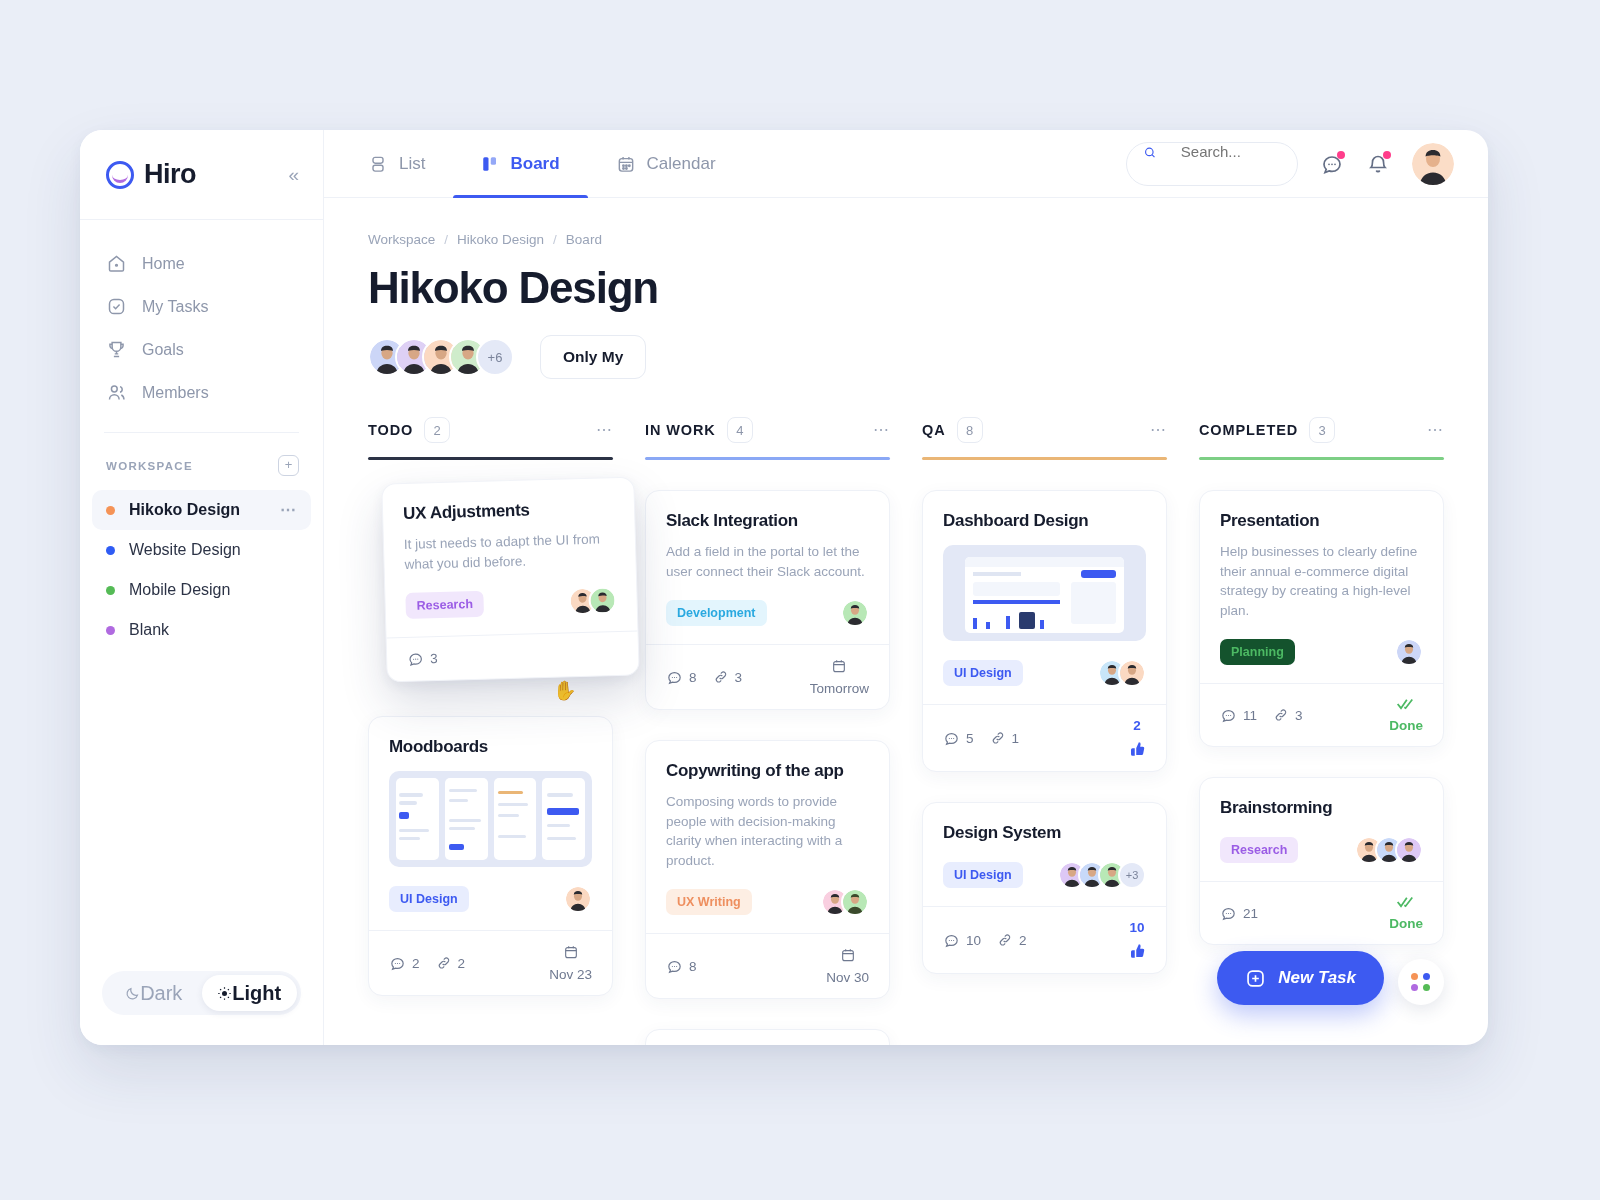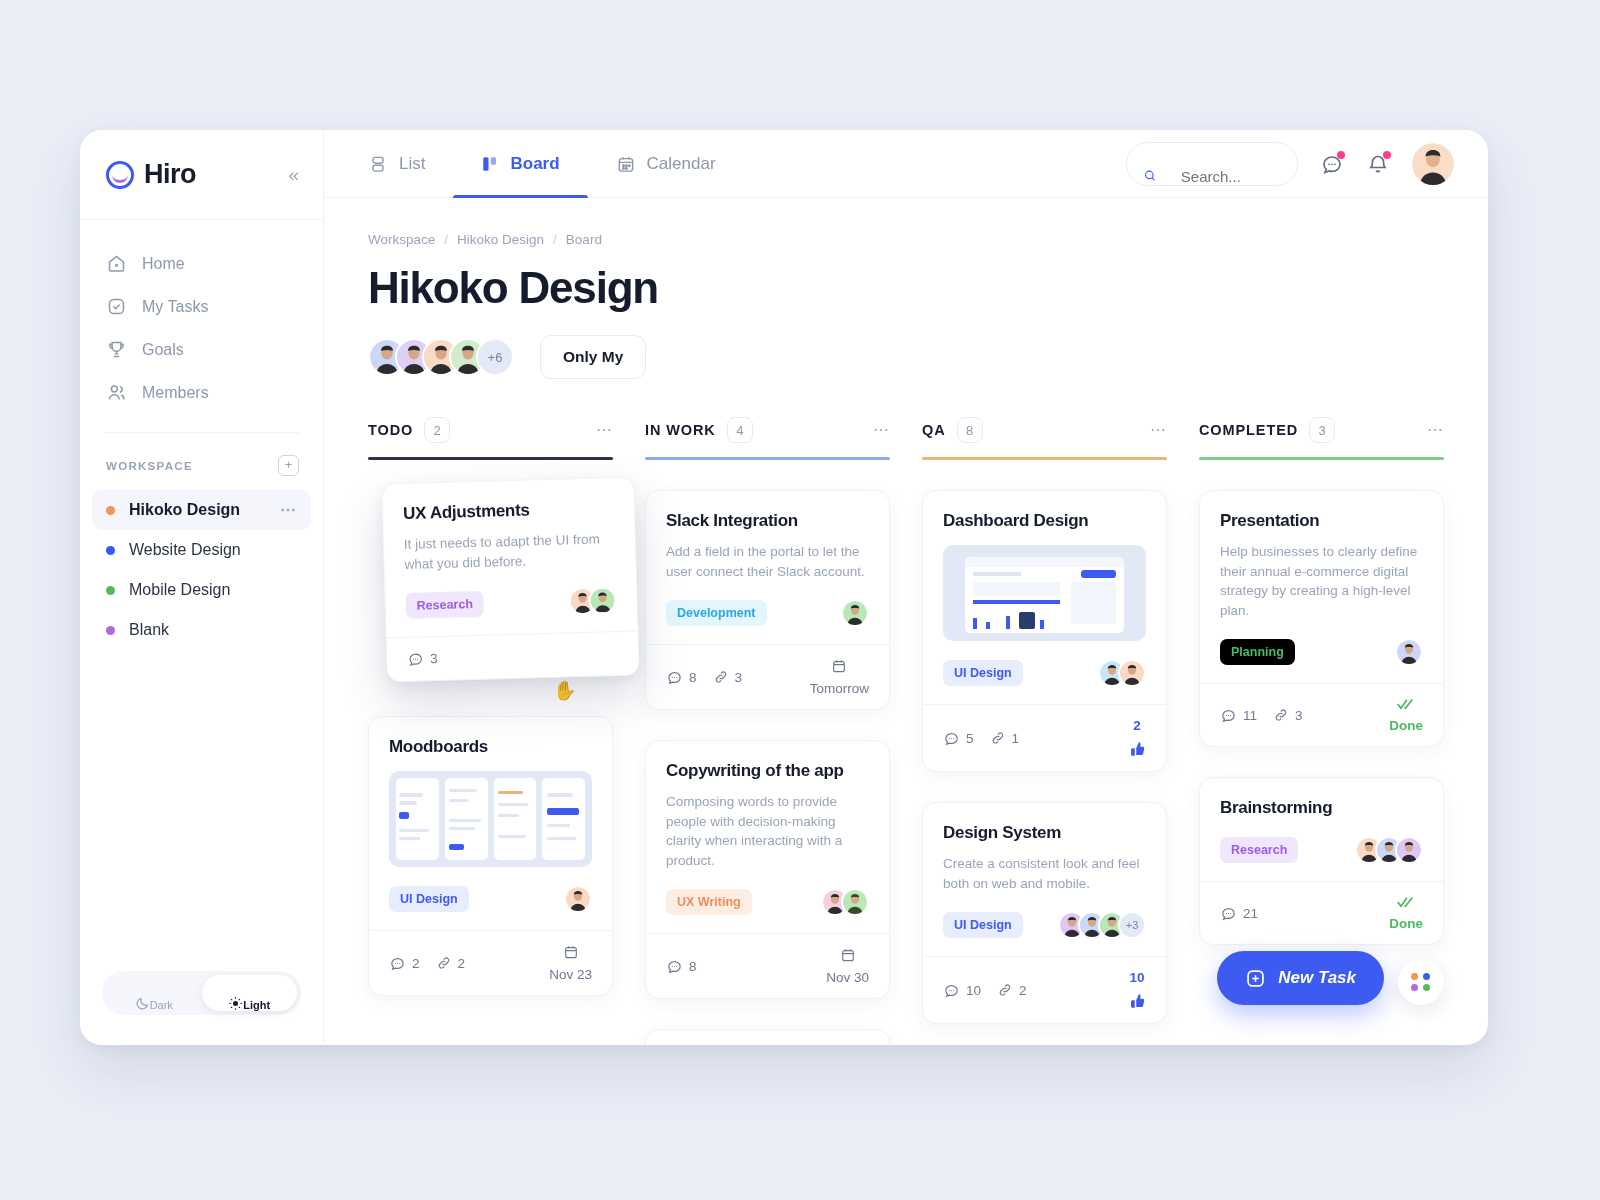--- a/index.html
+++ b/index.html
@@ -71,22 +71,22 @@
     font-size: 16px; color: #2c3346;
   }
   .ws-item.active { background: #f4f6fb; font-weight: bold; color: #161c2d; }
   .dot { width: 9px; height: 9px; border-radius: 50%; flex: 0 0 9px; }
   .ws-dots { margin-left: auto; color: #9aa4b8; font-size: 16px; letter-spacing: 1px; line-height: 8px;}
   .theme-wrap { margin-top: auto; padding: 0 22px 30px; }
   .theme {
     display: flex; background: #f4f6fb; border-radius: 24px; padding: 4px; height: 44px;
   }
   .theme-opt {
-    flex: 1; display: flex; align-items: flex-end; justify-content: center; 
-    border-radius: 20px; font-size: 11px; color: #9aa4b8; cursor: pointer;
+    flex: 1; display: flex; align-items: center; justify-content: center; 
+    border-radius: 20px; font-size: 20px; color: #9aa4b8; cursor: pointer;
   }
   .theme-opt.on { background: #fff; color: #161c2d; font-weight: bold; box-shadow: 0 2px 7px rgba(40,55,95,.09); }
 
   
   .main { flex: 1; display: flex; flex-direction: column; min-width: 0; }
   .topbar {
     height: 68px; border-bottom: 1px solid #eef1f7;
     display: flex; align-items: center; padding: 0 34px 0 44px; position: relative;
   }
   .tabs { display: flex; gap: 0; height: 100%; align-items: center; }
@@ -97,21 +97,21 @@
   }
   .tab:first-child { padding-left: 0; }
   .tab.active { color: #3d5af1; font-weight: bold; }
   .tab.active::after {
     content: ""; position: absolute; left: 0; right: 0; bottom: -1px; height: 3px;
     background: #3d5af1; border-radius: 3px 3px 0 0;
   }
   .topright { margin-left: auto; display: flex; align-items: center; gap: 22px; }
   .search {
     width: 172px; height: 44px; border: 1.5px solid #e7ebf3; border-radius: 22px;
-    display: flex; align-items: flex-end; gap: 24px; padding: 0 16px;
+    display: flex; align-items: flex-start; gap: 24px; padding: 0 16px;
   }
   .search input {
     border: none; outline: none; font-size: 15px; color: #9aa4b8; width: 100%;
     font-family: "Liberation Sans", sans-serif; background: transparent;
   }
   .icon-btn { position: relative; cursor: pointer; color: #646e85; line-height: 0; }
   .badge-dot {
     position: absolute; top: -1px; right: -1px; width: 8px; height: 8px;
     border-radius: 50%; background: #ff3d8b;
   }
@@ -730,21 +730,20 @@
                   <svg width="18" height="18" viewBox="0 0 24 24" fill="#3d5af1">
                       <path d="M9 21H6a2 2 0 0 1-2-2v-6a2 2 0 0 1 2-2h3zM11 10.5 14.5 3a2.3 2.3 0 0 1 2.3 2.6L16.2 9h3.4a2 2 0 0 1 2 2.4l-1.4 7A2 2 0 0 1 18.2 20H11z"></path>
                     </svg>
                 </span>
               </div>
             </div>
 
             <div class="card">
               <div class="card-body">
                 <div class="card-title">Design System</div>
-                <div class="card-desc">Create a consistent look and feel both on web and mobile.</div>
                 <div class="card-meta">
                   <span class="tag" style="color:#3d5af1;background:#e8edfe">UI Design</span>
                   <span class="card-avs">
                     <span class="av"><svg width="24" height="24" viewBox="0 0 42 42">
                           <circle cx="21" cy="21" r="21" fill="#ddc8f5"></circle>
                           <ellipse cx="21" cy="16" rx="7" ry="8" fill="#d7a785"></ellipse>
                           <path d="M13.6 13.5c0-4.2 3-6.5 7.4-6.5s7.4 2.3 7.4 6.5c0 0-3-1.2-7.4-1.2s-7.4 1.2-7.4 1.2z" fill="#2b2b30"></path>
                           <path d="M8 42c0-7.2 5.8-12.5 13-12.5S34 34.8 34 42z" fill="#2b2b30"></path>
                         </svg></span>
                     <span class="av"><svg width="24" height="24" viewBox="0 0 42 42">
@@ -798,21 +797,21 @@
             <span class="col-dots">⋯</span>
           </div>
           <div class="col-rule" style="background:#7dcf85"></div>
           <div class="cards">
 
             <div class="card">
               <div class="card-body">
                 <div class="card-title">Presentation</div>
                 <div class="card-desc">Help businesses to clearly define their annual e-commerce digital strategy by creating a high-level plan.</div>
                 <div class="card-meta">
-                  <span class="tag" style="color:#4cb963;background:#000000">Planning</span>
+                  <span class="tag" style="color:#4cb963;background:#14532d">Planning</span>
                   <span class="card-avs">
                     <span class="av"><svg width="24" height="24" viewBox="0 0 42 42">
                           <circle cx="21" cy="21" r="21" fill="#ccd6f7"></circle>
                           <ellipse cx="21" cy="16" rx="7" ry="8" fill="#d7a785"></ellipse>
                           <path d="M13.6 13.5c0-4.2 3-6.5 7.4-6.5s7.4 2.3 7.4 6.5c0 0-3-1.2-7.4-1.2s-7.4 1.2-7.4 1.2z" fill="#2b2b30"></path>
                           <path d="M8 42c0-7.2 5.8-12.5 13-12.5S34 34.8 34 42z" fill="#2b2b30"></path>
                         </svg></span>
                   </span>
                 </div>
               </div>

